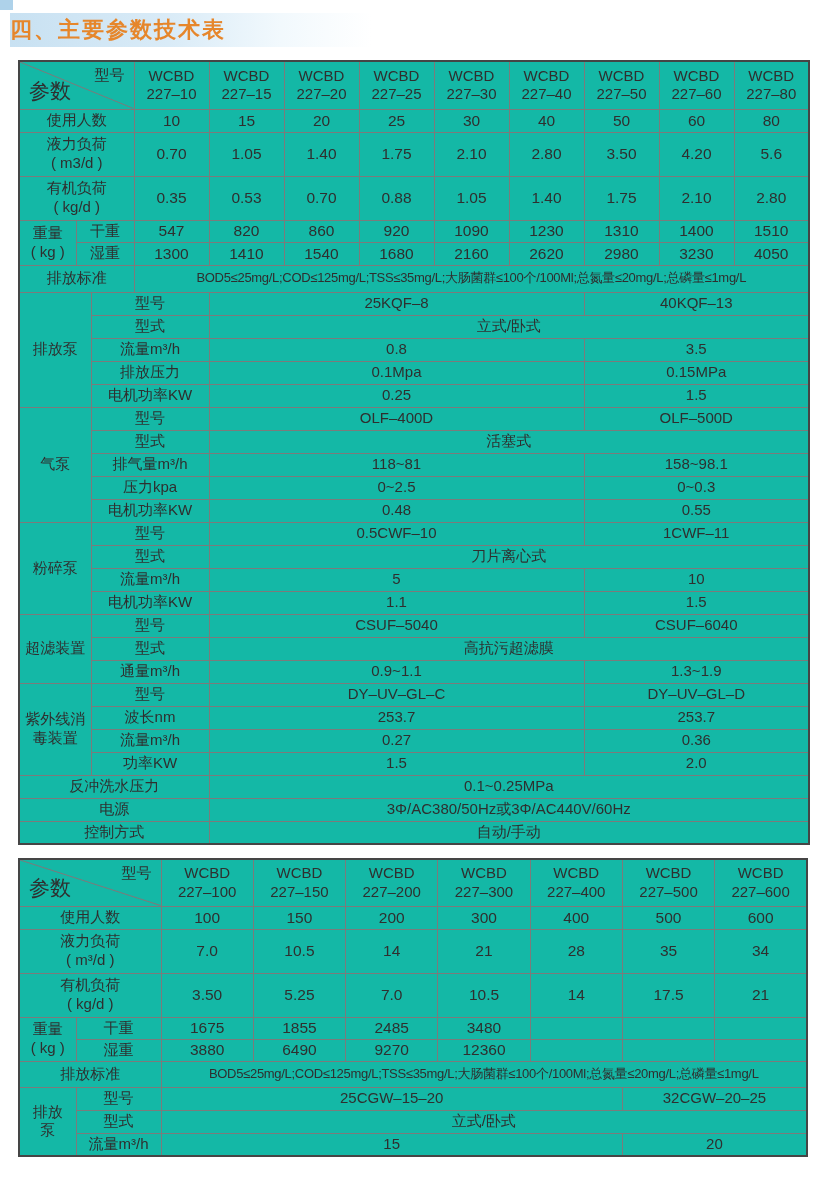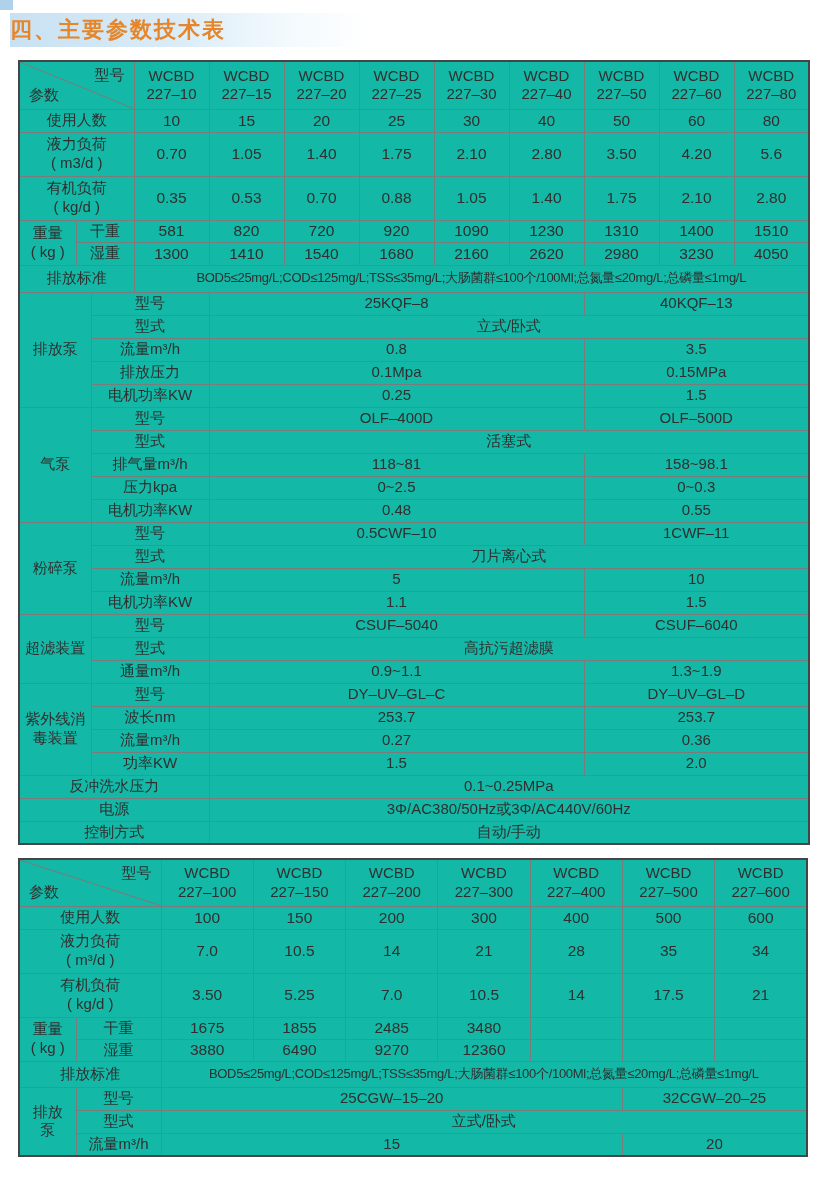--- a/index.html
+++ b/index.html
@@ -24,21 +24,21 @@
   }
   .pre{white-space:pre-line;display:block;}
   .num{font-size:15.5px;}
   .std{font-size:13px;letter-spacing:-0.3px;padding:0 3px;}
   tr.h48{height:48px;} tr.h47{height:47px;} tr.h44{height:44px;margin-top:17px;}
   tr.h27{height:27px;} tr.h26{height:26px;} tr.h23{height:23px;} tr.h22{height:22px;padding-left:26px;}
 
   th.diag{position:relative;padding:0;}
   .diag svg{position:absolute;left:0;top:0;width:100%;height:100%;}
   .diag .dm{position:absolute;top:4px;right:9px;font-size:15px;}
-  .diag .dp{position:absolute;bottom:4px;left:9px;font-size:15px;}
+  .diag .dp{position:absolute;bottom:4px;left:9px;font-size:21px;}
 </style>
 </head>
 <body>
 
 <div class="corner-chip"></div>
 
 <div class="title-band">
   <span class="title-text">四、主要参数技术表</span>
 </div>
 
@@ -149,23 +149,23 @@
     <td class="num">2.10</td>
     <td class="num">2.80</td>
   </tr>
 
   <tr class="h22">
     <td rowspan="2">
           <span class="pre">重量
 ( kg )</span>
         </td>
     <td colspan="2">干重</td>
-    <td class="num">581</td>
+    <td class="num">547</td>
     <td class="num">820</td>
-    <td class="num">720</td>
+    <td class="num">860</td>
     <td class="num">920</td>
     <td class="num">1090</td>
     <td class="num">1230</td>
     <td class="num">1310</td>
     <td class="num">1400</td>
     <td class="num">1510</td>
   </tr>
   <tr class="h23">
     <td colspan="2">湿重</td>
     <td class="num">1300</td>

